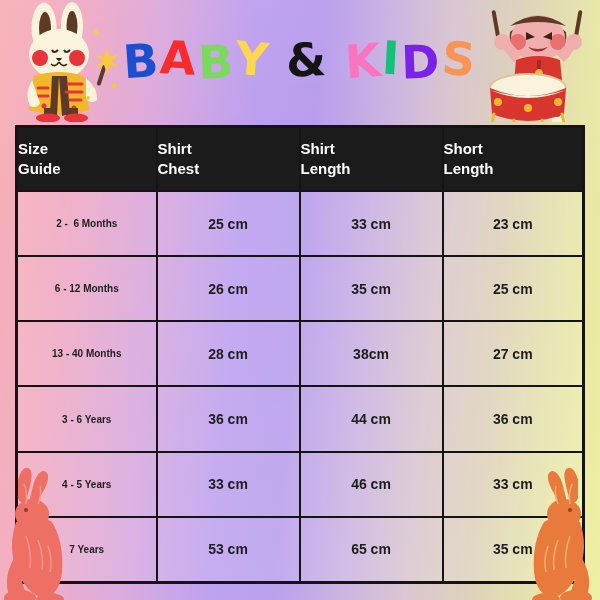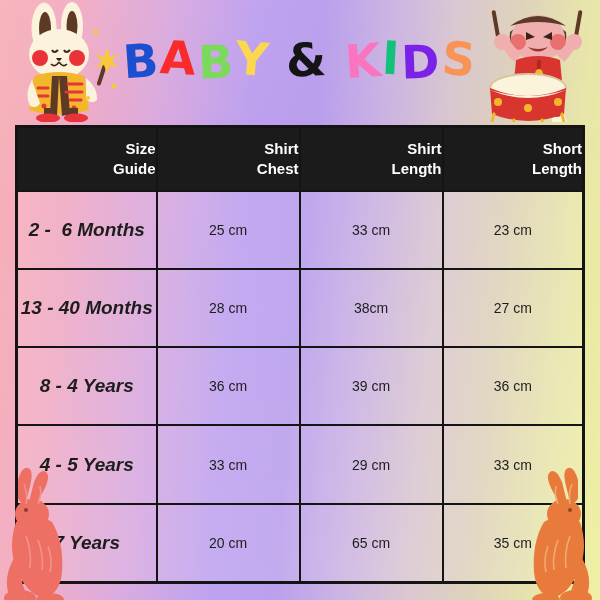--- a/index.html
+++ b/index.html
@@ -94,42 +94,42 @@
   #size-table col.c-chest  { width: 143px; }
   #size-table col.c-slen   { width: 143px; }
   #size-table col.c-shlen  { width: 141px; }
 
   #size-table thead th {
     background: #1b1b1b;
     color: #ffffff;
     font-size: 15px;
     font-weight: bold;
     line-height: 1.35;
-    text-align: right;
+    text-align: left;
     height: 62px;
     border: 2px solid #141414;
     padding: 0;
     white-space: pre-line;
   }
 
   #size-table tbody td {
     border: 2px solid #141414;
     padding: 0;
     height: 56.5px;
     text-align: center;
     vertical-align: middle;
     font-size: 14px;
     color: #1d1d1d;
     background-clip: padding-box;
+    font-weight: bold;
   }
   #size-table tbody td.size-cell {
     font-weight: bold;
-    font-size: 19px;
+    font-size: 10px;
     white-space: pre;
-    font-style: italic;
   }
 
   
   #size-table tbody td.col-0 { background: rgba(255,255,255,0.10); }
   #size-table tbody td.col-1 { background: rgba(255,255,255,0.12); }
   #size-table tbody td.col-2 { background: rgba(255,255,255,0.12); }
   #size-table tbody td.col-3 { background: rgba(255,255,255,0.14); }
 </style>
 </head>
 <body>
@@ -238,40 +238,46 @@
       </tr>
     </thead>
     <tbody>
       <tr>
         <td class="size-cell col-0">2 -  6 Months</td>
         <td class="col-1">25 cm</td>
         <td class="col-2">33 cm</td>
         <td class="col-3">23 cm</td>
       </tr>
       <tr>
+        <td class="size-cell col-0">6 - 12 Months</td>
+        <td class="col-1">26 cm</td>
+        <td class="col-2">35 cm</td>
+        <td class="col-3">25 cm</td>
+      </tr>
+      <tr>
         <td class="size-cell col-0">13 - 40 Months</td>
         <td class="col-1">28 cm</td>
         <td class="col-2">38cm</td>
         <td class="col-3">27 cm</td>
       </tr>
       <tr>
-        <td class="size-cell col-0">8 - 4 Years</td>
+        <td class="size-cell col-0">3 - 6 Years</td>
         <td class="col-1">36 cm</td>
-        <td class="col-2">39 cm</td>
+        <td class="col-2">44 cm</td>
         <td class="col-3">36 cm</td>
       </tr>
       <tr>
         <td class="size-cell col-0">4 - 5 Years</td>
         <td class="col-1">33 cm</td>
-        <td class="col-2">29 cm</td>
+        <td class="col-2">46 cm</td>
         <td class="col-3">33 cm</td>
       </tr>
       <tr>
         <td class="size-cell col-0">7 Years</td>
-        <td class="col-1">20 cm</td>
+        <td class="col-1">53 cm</td>
         <td class="col-2">65 cm</td>
         <td class="col-3">35 cm</td>
       </tr>
     </tbody>
   </table>
 
   <svg id="rabbit-left" viewBox="0 0 86 140">
     <g fill="#EE6F63">
       <path d="M30 14 q4 -14 10 -12 q6 2 2 18 l-4 16 q-6 2 -8 -4z"></path>
       <path d="M46 16 q6 -14 12 -10 q5 4 -2 18 l-8 14 q-6 0 -6 -6z"></path>

